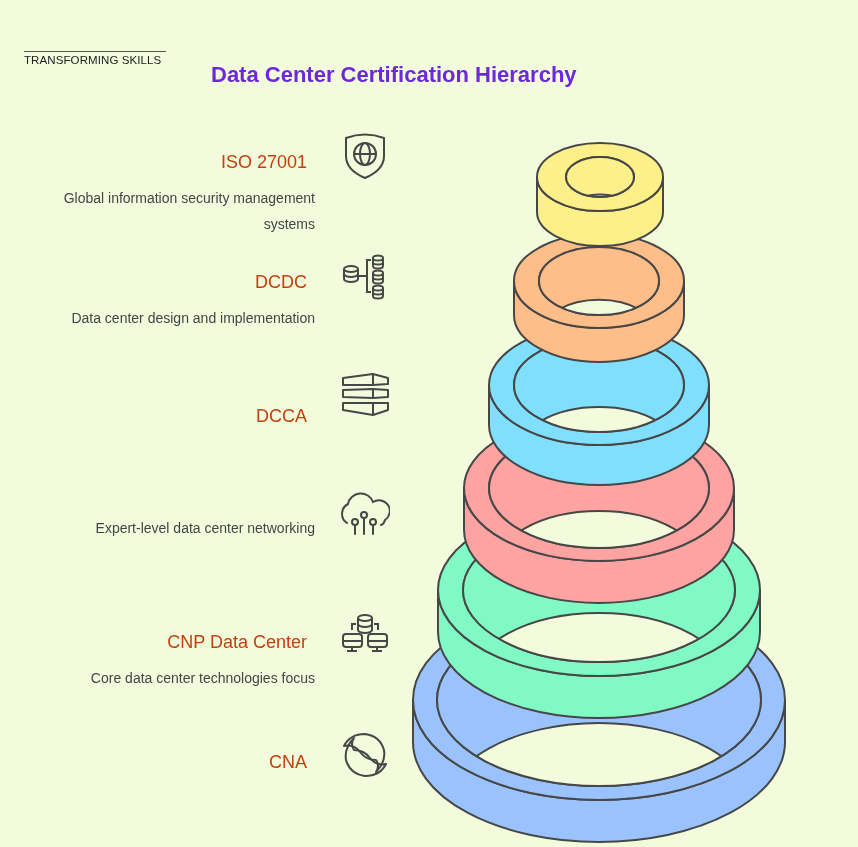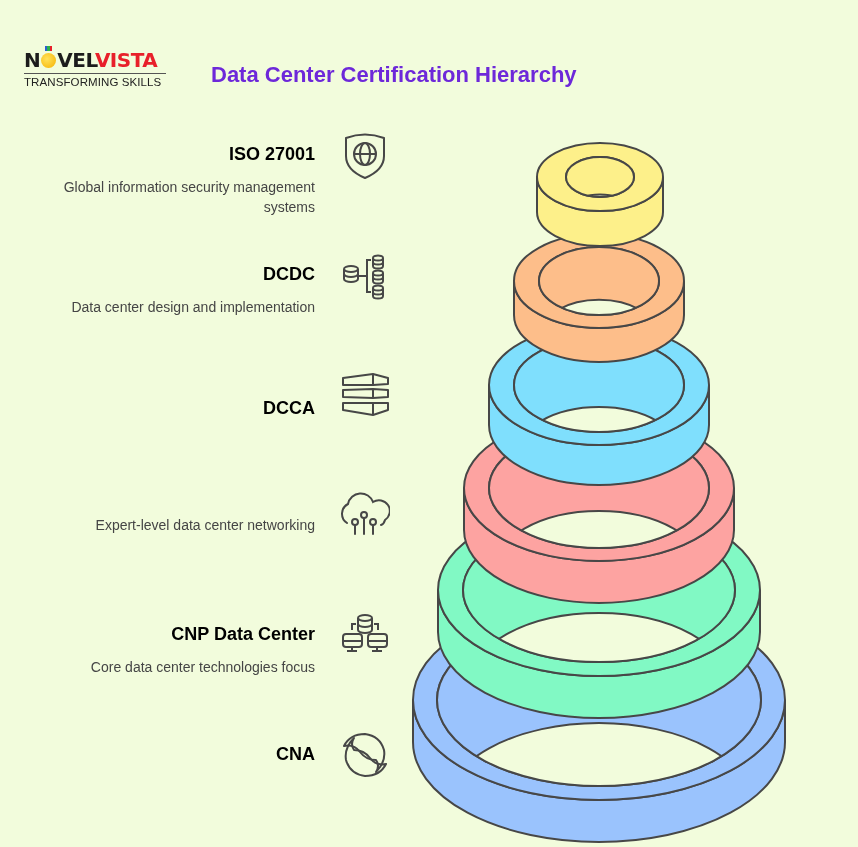--- a/index.html
+++ b/index.html
@@ -13,22 +13,22 @@
   .logo { position: absolute; left: 24px; top: 49px; width: 142px; }
   .logo-main { font-family: "DejaVu Sans", sans-serif; font-weight: bold; font-size: 20px; letter-spacing: -0.5px; line-height: 22px; height: 22px; white-space: nowrap; position: relative; }
   .logo-main .dark { color: #1c1c1c; }
   .logo-main .red { color: #e8202a; }
   .logo-o { display: inline-block; width: 15px; height: 15px; border-radius: 50%; background: radial-gradient(circle at 40% 40%, #ffe25a, #f6b100); vertical-align: -1px; margin: 0 1px; position: relative; }
   .logo-o::before { content: ""; position: absolute; left: 4px; top: -7px; width: 7px; height: 5px; background: linear-gradient(90deg, #2b5fd0 0 33%, #2bb24c 33% 66%, #e8202a 66%); }
   .logo-rule { height: 1px; background: #555; margin: 2px 0 2px 0; }
   .logo-sub { font-size: 11.5px; color: #222; letter-spacing: 0.1px; white-space: nowrap; }
   .title { position: absolute; left: 211px; top: 62px; font-size: 22px; font-weight: bold; color: #6d28d9; white-space: nowrap; text-align: center; }
   .level { position: absolute; right: 543px; width: 300px; text-align: right; }
-  .level h3 { margin: 0; font-size: 18px; font-weight: bold; color: #000000; line-height: 22px; }
-  .level p { margin: 12px 0 0 0; font-size: 14px; line-height: 20px; color: #454545; }
+  .level h3 { margin: 8px; font-size: 18px; font-weight: normal; color: #c2410c; line-height: 22px; }
+  .level p { margin: 12px 0 0 0; font-size: 14px; line-height: 26px; color: #454545; }
   .icon { position: absolute; left: 340px; width: 50px; height: 50px; }
   .icon svg { width: 50px; height: 50px; }
   #rings { position: absolute; left: 0; top: 0; width: 858px; height: 847px; }
 </style>
 </head>
 <body>
 
 <svg id="rings" xmlns="http://www.w3.org/2000/svg" viewBox="0 0 858 847">
     <g>
       <path d="M 413 700 L 413 742 A 186 100 0 0 0 785 742 L 785 700 A 186 100 0 0 1 413 700 Z" fill="#9ac3fd" stroke="#474747" stroke-width="2"></path>
@@ -116,21 +116,20 @@
       </defs>
       <g clip-path="url(#clip5)">
         <rect x="566" y="157" width="68" height="40" fill="#fdf08a"></rect>
         <ellipse cx="600" cy="214.6" rx="32.64" ry="20" fill="#f2fcdc" stroke="#474747" stroke-width="2"></ellipse>
       </g>
       <ellipse cx="600" cy="177" rx="34" ry="20" fill="none" stroke="#474747" stroke-width="2"></ellipse>
     </g>
   </svg>
 
 <div class="logo">
-  <div class="logo-main"><span class="dark">N</span><span class="logo-o"></span><span class="dark">VEL</span><span class="red">VISTA</span></div>
   <div class="logo-rule"></div>
   <div class="logo-sub">TRANSFORMING SKILLS</div>
 </div>
 
 <div class="title">Data Center Certification Hierarchy</div>
 
 <div class="level" style="top:143px">
   <h3>ISO 27001</h3>
   <p style="padding-left:0;">Global information security management systems</p>
 </div>

